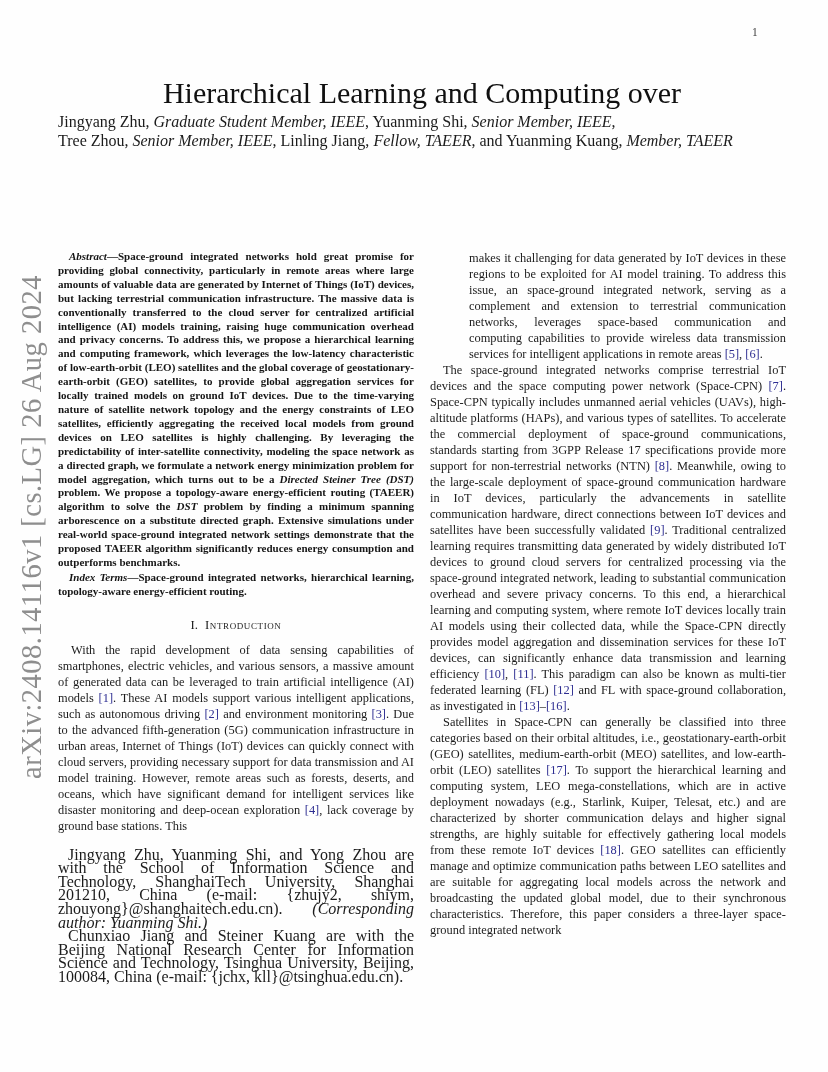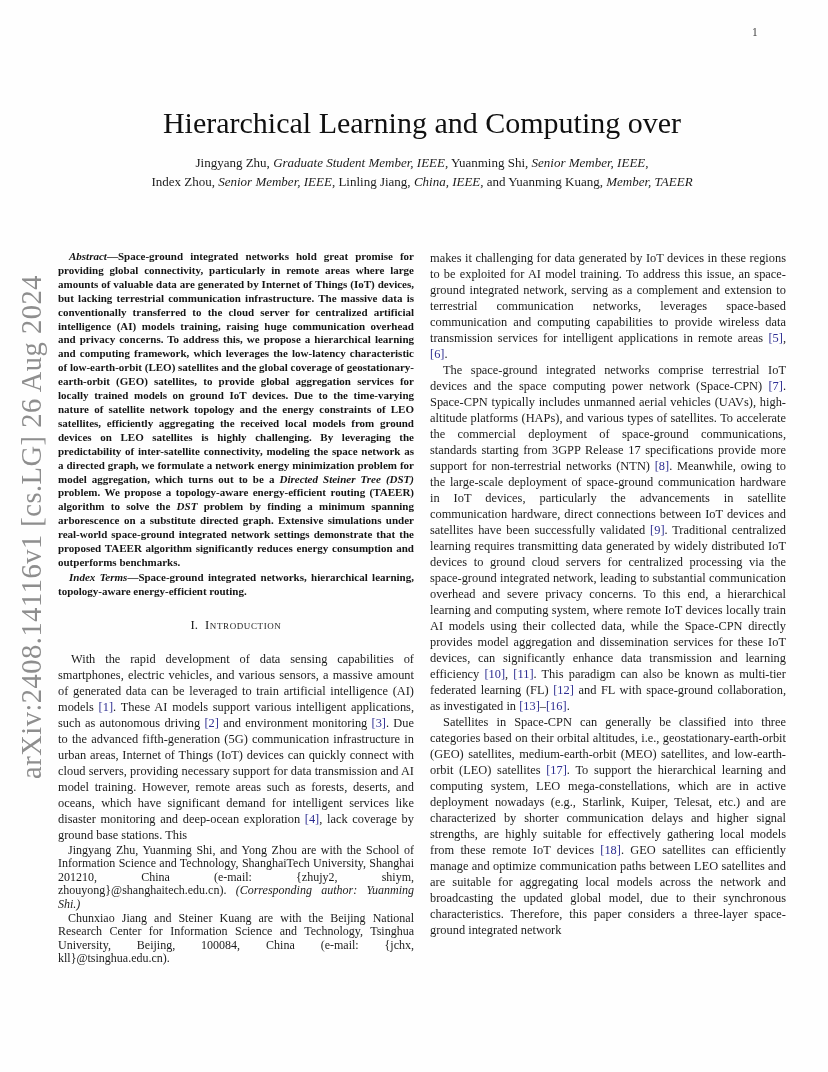--- a/index.html
+++ b/index.html
@@ -11,57 +11,57 @@
   .page-number {
     position:absolute; top:26px; left:752px;
     font-size:11.5px; color:#3c3c3c;
   }
   .arxiv-strip {
     position:absolute; top:527px; left:32px;
     transform:translate(-50%,-50%) rotate(-90deg);
     white-space:nowrap; font-size:28.5px; color:#8e8e8e; letter-spacing:0.5px;
   }
   .content { position:absolute; left:58px; top:0; width:728px; }
-  .title { padding-top:104px; text-align:center; font-size:30px; line-height:38px; color:#101010; }
-  .authors { margin-top:11px; text-align:center; font-size:13px; line-height:19px; }
+  .title { padding-top:74px; text-align:center; font-size:30px; line-height:38px; color:#101010; }
+  .authors { font-size:16px; line-height:19px; }
   .columns { position:absolute; top:250px; left:58px; width:728px; display:flex; gap:16px; }
   .col { width:356px; text-align:justify; }
   p { margin:0; }
   .abstract-par, .index-terms {
     font-size:11px; font-weight:bold; line-height:13.9px; text-indent:11px; color:#151515;
   }
   .index-terms { margin-top:1px; }
   .section-heading {
-    margin-top:19px; margin-bottom:18px; text-align:center; text-indent:0;
+    margin-top:19px; margin-bottom:9px; text-align:center; text-indent:0;
     font-size:12.8px; font-weight:normal;
   }
   .sc { font-variant:small-caps; margin-left:7px; letter-spacing:0.6px; }
   .body-par { font-size:12.4px; line-height:16px; text-indent:13px; }
-  .no-indent { text-indent:0; }
-  .footnotes { margin-top:1px; font-size:12px; line-height:13.6px; }
+  .no-indent { text-indent:0;margin-left:39px; }
+  .footnotes { margin-top:14px; font-size:16px; line-height:13.6px; }
   .footnotes p { text-indent:10px; }
   .seg-i { font-style:italic; }
   .cite { color:#2d2d91; }
 </style>
 </head>
 <body>
 
 <div class="page">
 
   <div class="page-number">1</div>
 
   <div class="arxiv-strip">arXiv:2408.14116v1  [cs.LG]  26 Aug 2024</div>
 
   <div class="content">
     <div class="title">
       <div>Hierarchical Learning and Computing over</div>
     </div>
     <div class="authors">
       <div><span>Jingyang Zhu, </span><span class="seg-i">Graduate Student Member, IEEE</span><span>, Yuanming Shi, </span><span class="seg-i">Senior Member, IEEE</span><span>,</span></div>
-      <div><span>Index Zhou, </span><span class="seg-i">Senior Member, IEEE</span><span>, Linling Jiang, </span><span class="seg-i">China, IEEE</span><span>, and Yuanming Kuang, </span><span class="seg-i">Member, TAEER</span></div>
+      <div><span>Tree Zhou, </span><span class="seg-i">Senior Member, IEEE</span><span>, Linling Jiang, </span><span class="seg-i">Fellow, TAEER</span><span>, and Yuanming Kuang, </span><span class="seg-i">Member, TAEER</span></div>
     </div>
   </div>
 
   <div class="columns">
 
     <div class="col">
       <p class="abstract-par"><span class="seg-i">Abstract</span><span>—Space-ground integrated networks hold great promise for providing global connectivity, particularly in remote areas where large amounts of valuable data are generated by Internet of Things (IoT) devices, but lacking terrestrial communication infrastructure. The massive data is conventionally transferred to the cloud server for centralized artificial intelligence (AI) models training, raising huge communication overhead and privacy concerns. To address this, we propose a hierarchical learning and computing framework, which leverages the low-latency characteristic of low-earth-orbit (LEO) satellites and the global coverage of geostationary-earth-orbit (GEO) satellites, to provide global aggregation services for locally trained models on ground IoT devices. Due to the time-varying nature of satellite network topology and the energy constraints of LEO satellites, efficiently aggregating the received local models from ground devices on LEO satellites is highly challenging. By leveraging the predictability of inter-satellite connectivity, modeling the space network as a directed graph, we formulate a network energy minimization problem for model aggregation, which turns out to be a </span><span class="seg-i">Directed Steiner Tree (DST)</span><span> problem. We propose a topology-aware energy-efficient routing (TAEER) algorithm to solve the </span><span class="seg-i">DST</span><span> problem by finding a minimum spanning arborescence on a substitute directed graph. Extensive simulations under real-world space-ground integrated network settings demonstrate that the proposed TAEER algorithm significantly reduces energy consumption and outperforms benchmarks.</span></p>
       <p class="index-terms"><span class="seg-i">Index Terms</span><span>—Space-ground integrated networks, hierarchical learning, topology-aware energy-efficient routing.</span></p>
       <p class="section-heading"><span>I.</span><span class="sc">Introduction</span></p>
       <p class="body-par"><span>With the rapid development of data sensing capabilities of smartphones, electric vehicles, and various sensors, a massive amount of generated data can be leveraged to train artificial intelligence (AI) models <span class="cite">[1]</span>. These AI models support various intelligent applications, such as autonomous driving <span class="cite">[2]</span> and environment monitoring <span class="cite">[3]</span>. Due to the advanced fifth-generation (5G) communication infrastructure in urban areas, Internet of Things (IoT) devices can quickly connect with cloud servers, providing necessary support for data transmission and AI model training. However, remote areas such as forests, deserts, and oceans, which have significant demand for intelligent services like disaster monitoring and deep-ocean exploration <span class="cite">[4]</span>, lack coverage by ground base stations. This</span></p>

